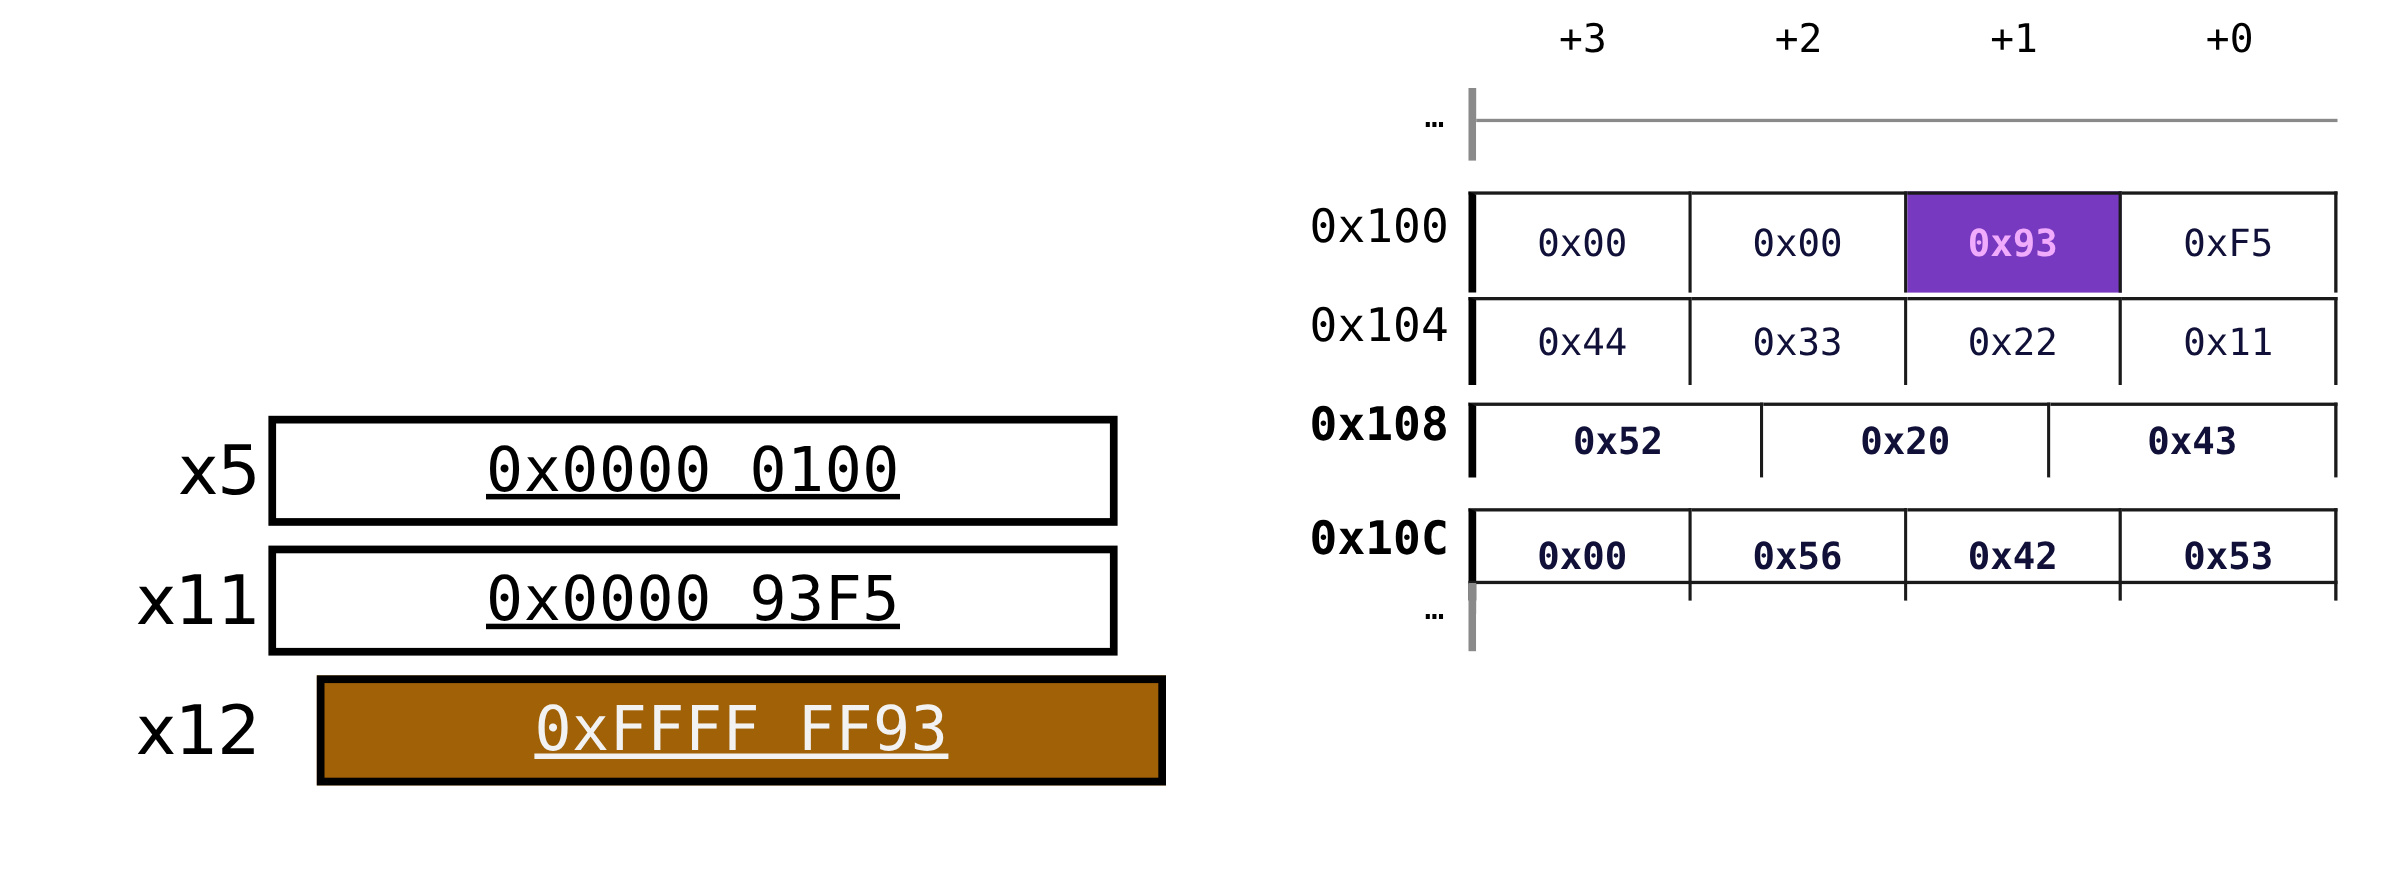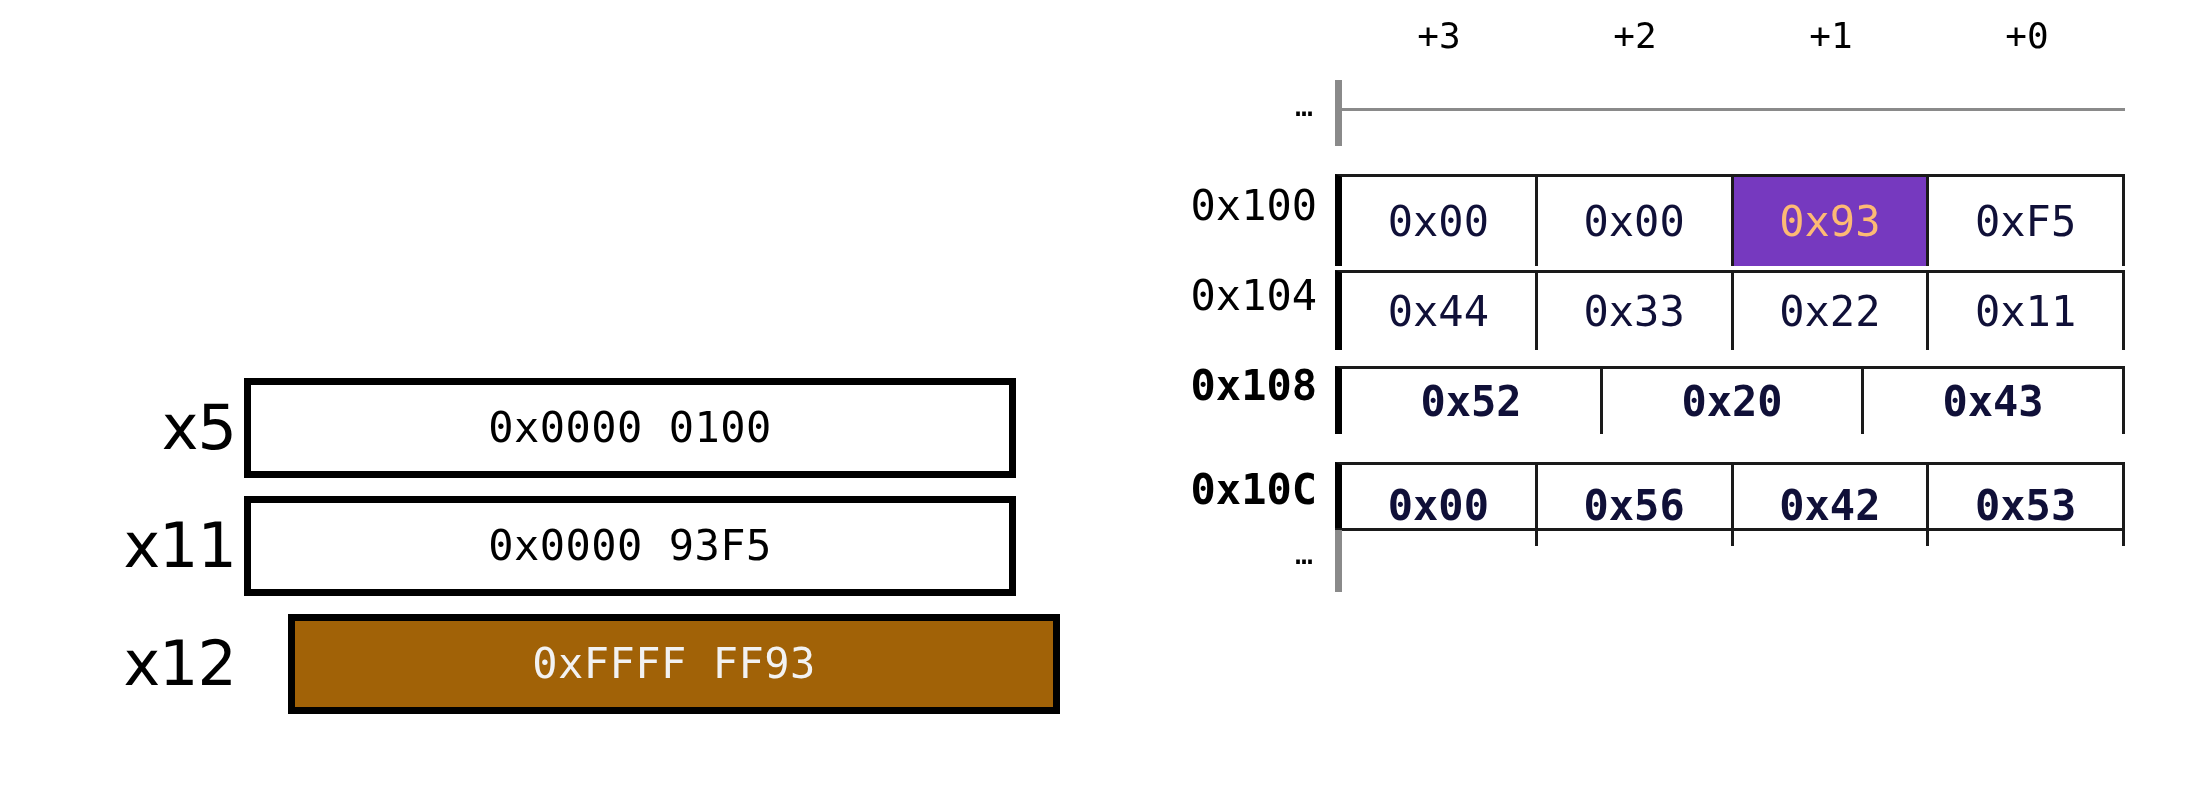--- a/index.html
+++ b/index.html
@@ -54,24 +54,25 @@
     background: #ffffff;
     display: flex;
     align-items: center;
     justify-content: center;
   }
   .reg-box.highlight {
     background: #a16207;
   }
   .reg-value {
     font-family: "DejaVu Sans Mono", monospace;
-    font-size: 42px;
+    font-size: 56px;
     line-height: 1;
     color: #000000;
     letter-spacing: 0.5px;
+    text-decoration: underline;
   }
   .reg-box.highlight .reg-value {
     color: #F2F2F2;
   }
 
   
   #memory-panel {
     position: absolute;
     left: 1130px;
     top: 0px;
@@ -128,32 +129,32 @@
   .mem-cell {
     flex: 1 1 0;
     display: flex;
     align-items: center;
     justify-content: center;
     box-sizing: border-box;
     border-top: 3px solid #1a1a1a;
     border-right: 3px solid #1a1a1a;
     background: #ffffff;
     font-family: "DejaVu Sans Mono", monospace;
-    font-size: 42px;
+    font-size: 34px;
     line-height: 1;
     color: #101038;
     margin-top: 28px;
   }
   .mem-cell:first-child {
     border-left: 7px solid #000000;
   }
   .mem-cell.highlight {
     background: #7639BF;
-    color: #fdba74;
-    font-weight: normal;
+    color: #f0abfc;
+    font-weight: bold;
   }
 
   
   .mem-row.gap .mem-cells {
     border-left: 7px solid #8a8a8a;
   }
   .mem-row.gap .mem-cell {
     border-top: 3px solid #8a8a8a;
     border-right: none;
     border-left: none;

